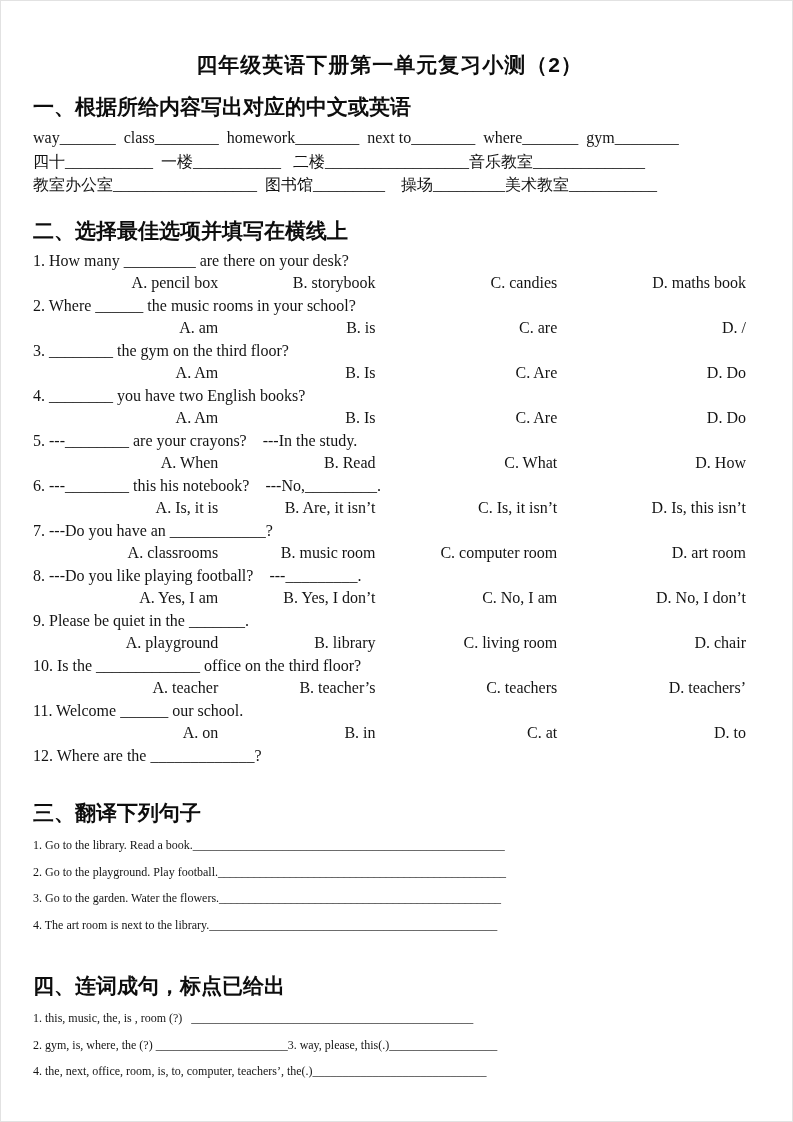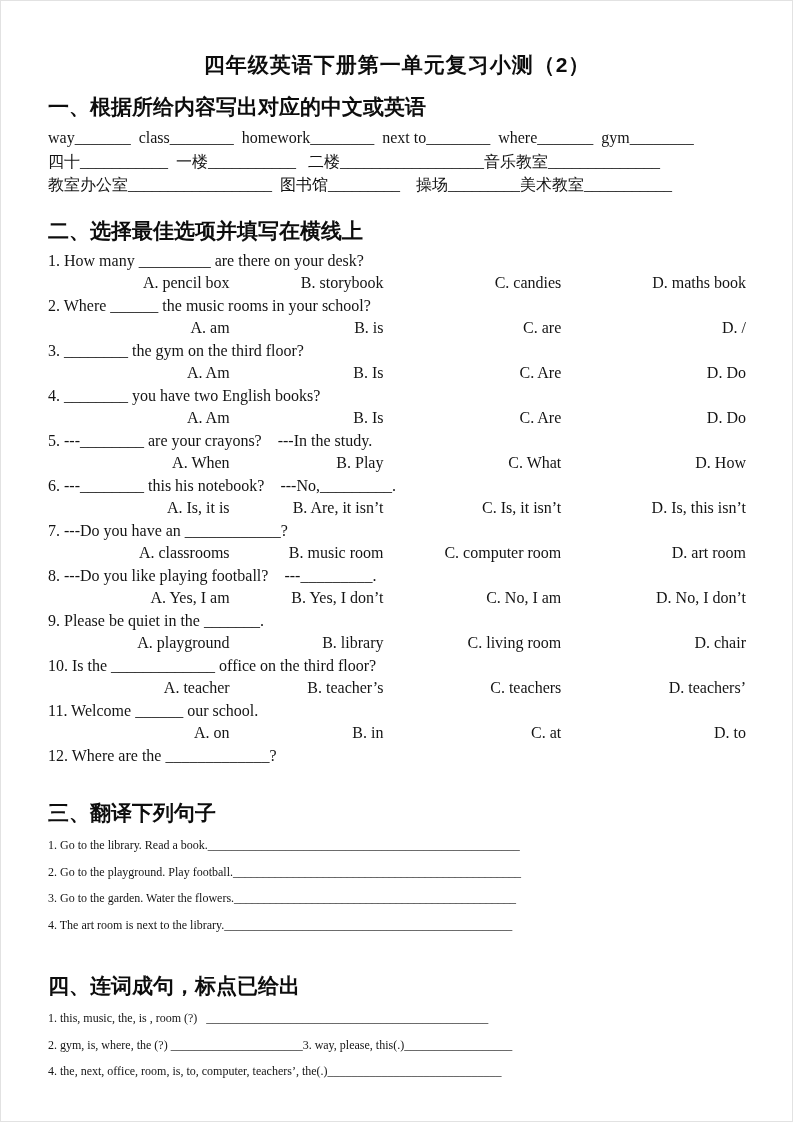--- a/index.html
+++ b/index.html
@@ -3,21 +3,21 @@
 <meta charset="utf-8">
 <style>
   html,body { margin:0; padding:0; background:#ffffff; }
   .page {
     position: relative;
     width: 793px;
     height: 1122px;
     box-sizing: border-box;
     background: #ffffff;
     border: 1px solid #e2e2e2;
-    padding: 50px 46px 40px 47px;
+    padding: 50px 46px 40px 32px;
     font-family: "Liberation Serif", "DejaVu Serif", serif;
     color: #141414;
     overflow: hidden;
   }
   .title {
     font-family: "Liberation Sans", "DejaVu Sans", sans-serif;
     font-size: 21px;
     font-weight: 700;
     text-align: center;
     margin: 0 0 14px 0;
@@ -116,21 +116,21 @@
         <span>B. Is</span>
         <span>C. Are</span>
         <span>D. Do</span>
       </div>
     </div>
 
     <div class="question">
       <p class="q-line">5. ---________ are your crayons?    ---In the study.</p>
       <div class="options">
         <span>A. When</span>
-        <span>B. Play</span>
+        <span>B. Read</span>
         <span>C. What</span>
         <span>D. How</span>
       </div>
     </div>
 
     <div class="question">
       <p class="q-line">6. ---________ this his notebook?    ---No,_________.</p>
       <div class="options">
         <span>A. Is, it is</span>
         <span>B. Are, it isn’t</span>

